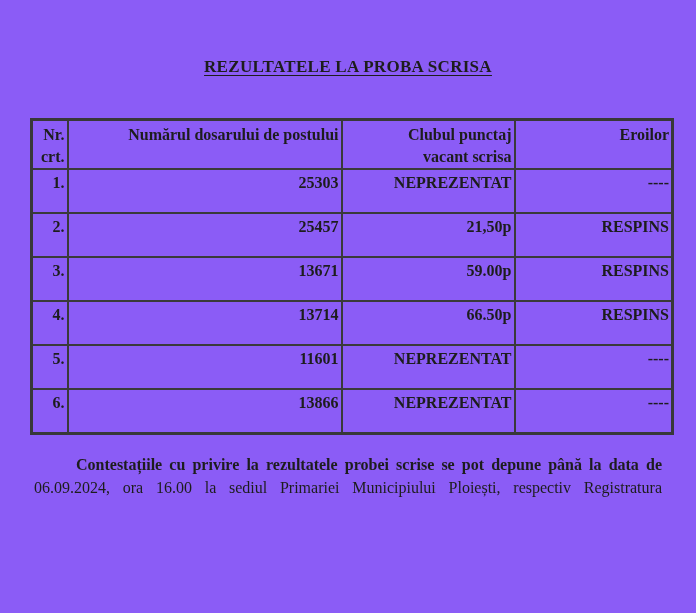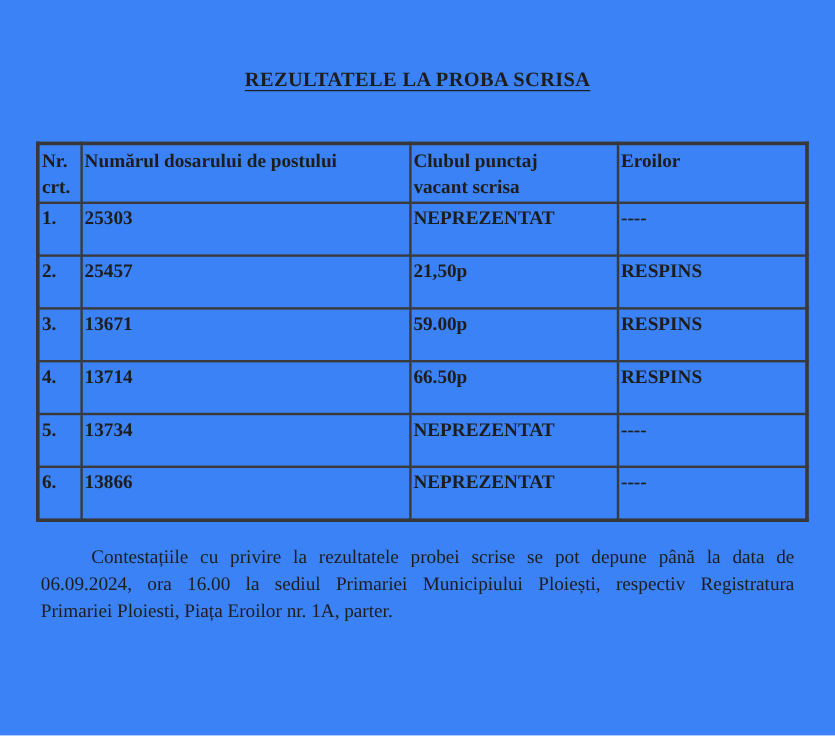--- a/index.html
+++ b/index.html
@@ -4,21 +4,21 @@
 <style>
   html, body {
     margin: 0;
     padding: 0;
     background: #ffffff;
   }
   .doc {
     position: relative;
     width: 696px;
     height: 613px;
-    background: #3b82f6;
+    background: #8b5cf6;
     font-family: "Liberation Serif", serif;
     color: #1d1d1d;
     overflow: hidden;
   }
   .title {
     padding-top: 58px;
     text-align: center;
     font-size: 17px;
     line-height: 18px;
     font-weight: bold;
@@ -42,21 +42,21 @@
     table-layout: fixed;
     border: 3px solid #383838;
   }
   table.results col.c1 { width: 36px; }
   table.results col.c2 { width: 274px; }
   table.results col.c3 { width: 173px; }
   table.results col.c4 { width: 158px; }
   table.results th, table.results td {
     border: 2px solid #3a3a3a;
     vertical-align: top;
-    text-align: left;
+    text-align: right;
     font-weight: bold;
     font-size: 16px;
     padding: 3px 2px 0 2px;
     overflow: hidden;
   }
   table.results th {
     height: 44px;
     line-height: 22px;
   }
   table.results td {
@@ -68,20 +68,21 @@
     width: 628px;
     font-size: 16px;
     line-height: 22.5px;
   }
   .footer .jline {
     text-align: justify;
     text-align-last: justify;
   }
   .footer .jline.indent {
     text-indent: 42px;
+    font-weight: bold;
   }
   .footer .lline {
     text-align: left;
   }
 </style>
 </head>
 <body>
 
 <div class="doc">
 
@@ -131,32 +132,31 @@
         <td>RESPINS</td>
       </tr>
       <tr>
         <td>4.</td>
         <td>13714</td>
         <td>66.50p</td>
         <td>RESPINS</td>
       </tr>
       <tr>
         <td>5.</td>
-        <td>13734</td>
+        <td>11601</td>
         <td>NEPREZENTAT</td>
         <td>----</td>
       </tr>
       <tr>
         <td>6.</td>
         <td>13866</td>
         <td>NEPREZENTAT</td>
         <td>----</td>
       </tr>
     </tbody>
   </table>
 
   <div class="footer">
     <div class="jline indent">Contestațiile cu privire la rezultatele probei scrise se pot depune până la data de</div>
     <div class="jline">06.09.2024, ora 16.00 la sediul Primariei Municipiului Ploiești, respectiv Registratura</div>
-    <div class="lline">Primariei Ploiesti, Piața Eroilor nr. 1A, parter.</div>
   </div>
 
 </div>
 
 </body></html>

